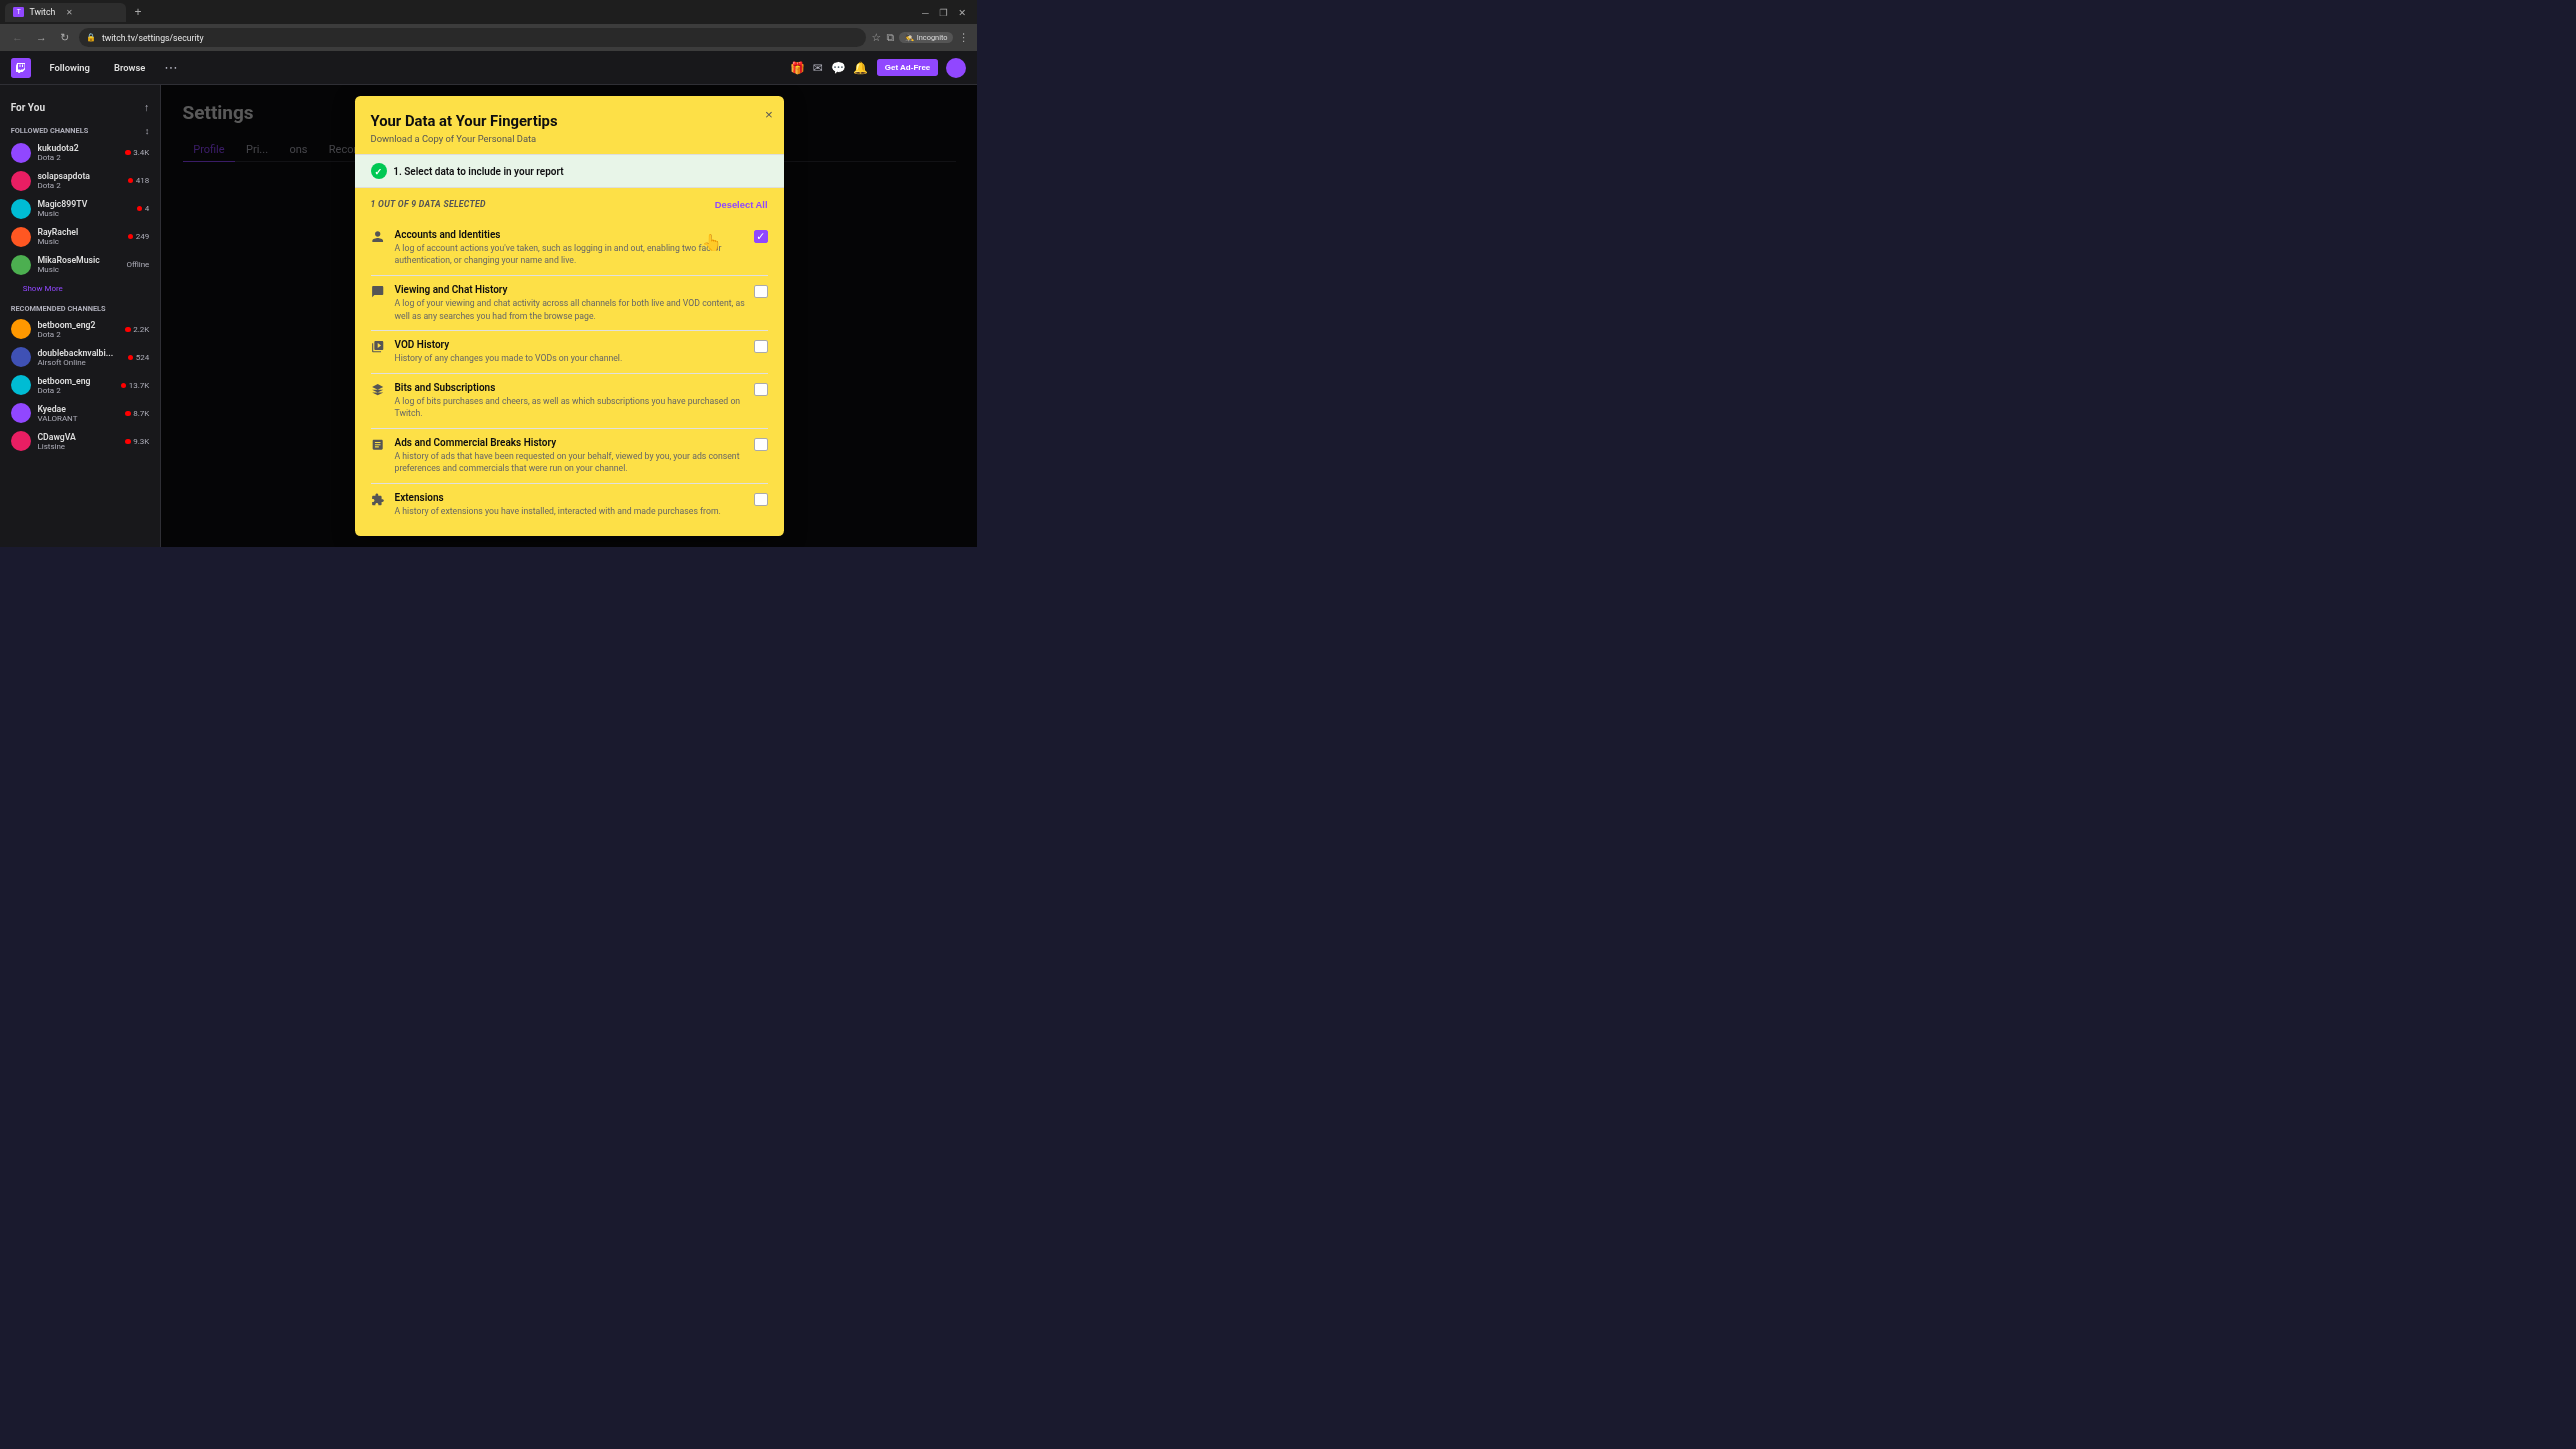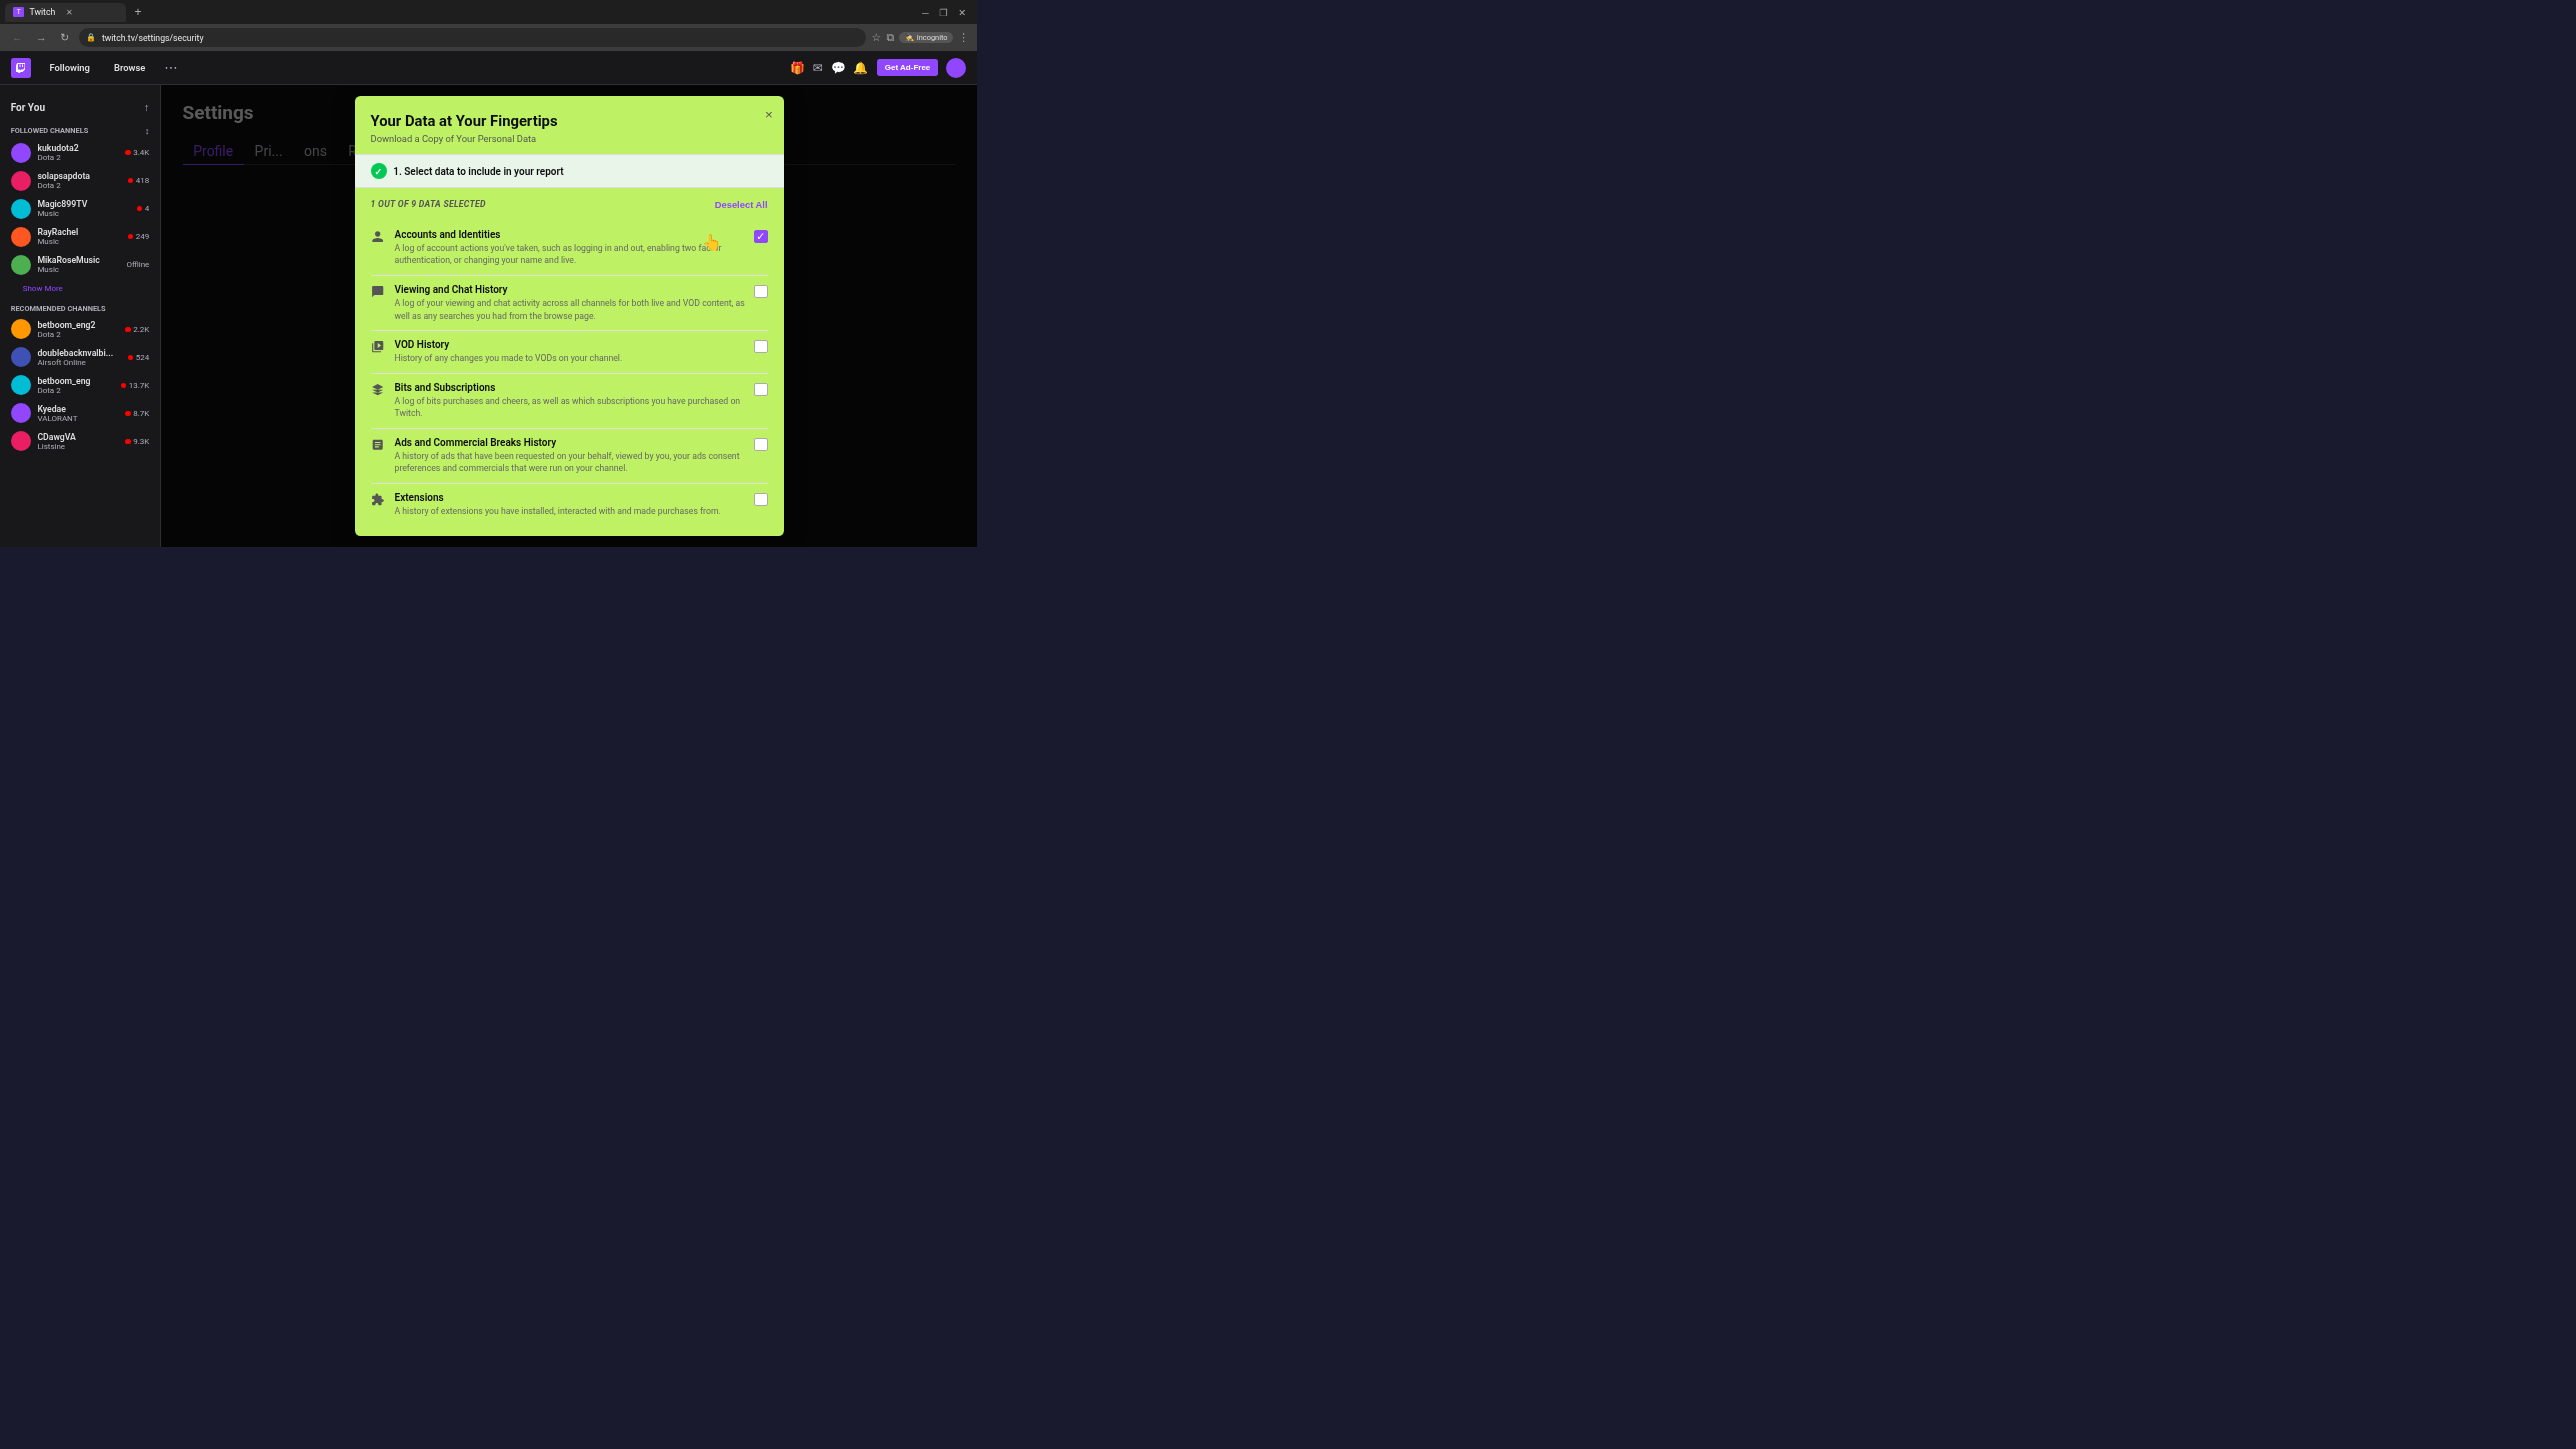--- a/index.html
+++ b/index.html
@@ -340,21 +340,21 @@
 
     .settings-tabs {
       display: flex;
       gap: 0;
       border-bottom: 1.3px solid #2f2f35;
       margin-bottom: 16px;
     }
 
     .settings-tab {
       color: #adadb8;
-      font-size: 14px;
+      font-size: 11px;
       padding: 5.4px 10.7px;
       cursor: pointer;
       border-bottom: 1.3px solid transparent;
       margin-bottom: -1.3px;
     }
 
     .settings-tab.active {
       color: #9147ff;
       border-bottom-color: #9147ff;
     }
@@ -367,21 +367,21 @@
       right: 0;
       bottom: 0;
       background: rgba(0,0,0,0.6);
       display: flex;
       align-items: center;
       justify-content: center;
       z-index: 100;
     }
 
     .modal {
-      background: #bef264;
+      background: #fde047;
       border-radius: 5.4px;
       width: 429px;
       max-height: 470px;
       overflow-y: auto;
       position: relative;
       box-shadow: 0 5.4px 21.5px rgba(0,0,0,0.4);
     }
 
     .modal-header {
       padding: 16px 16px 10.7px;

